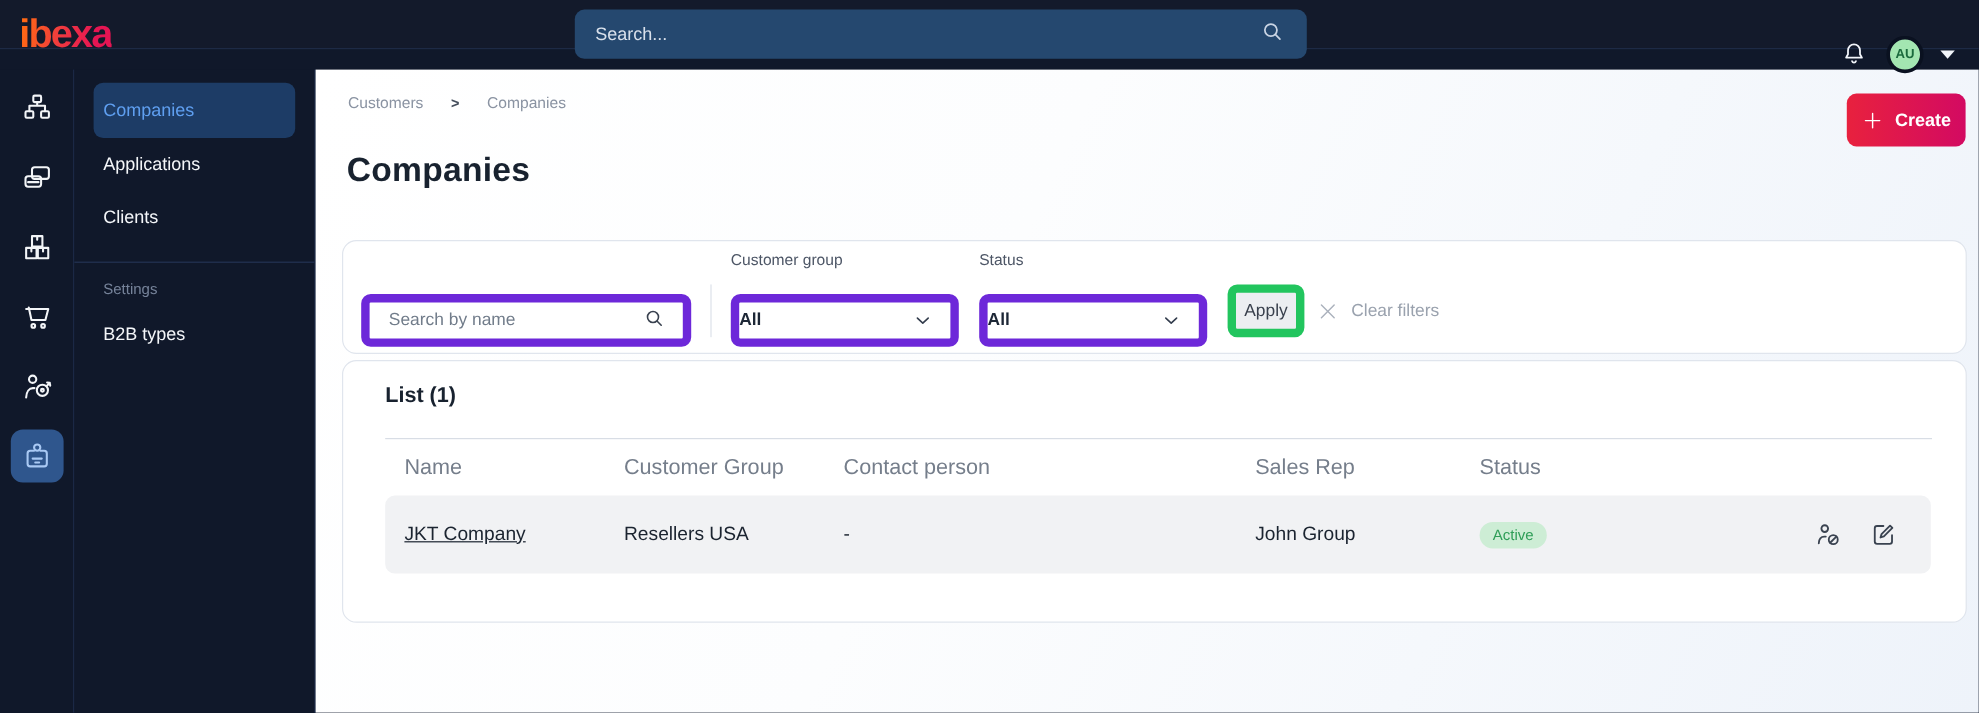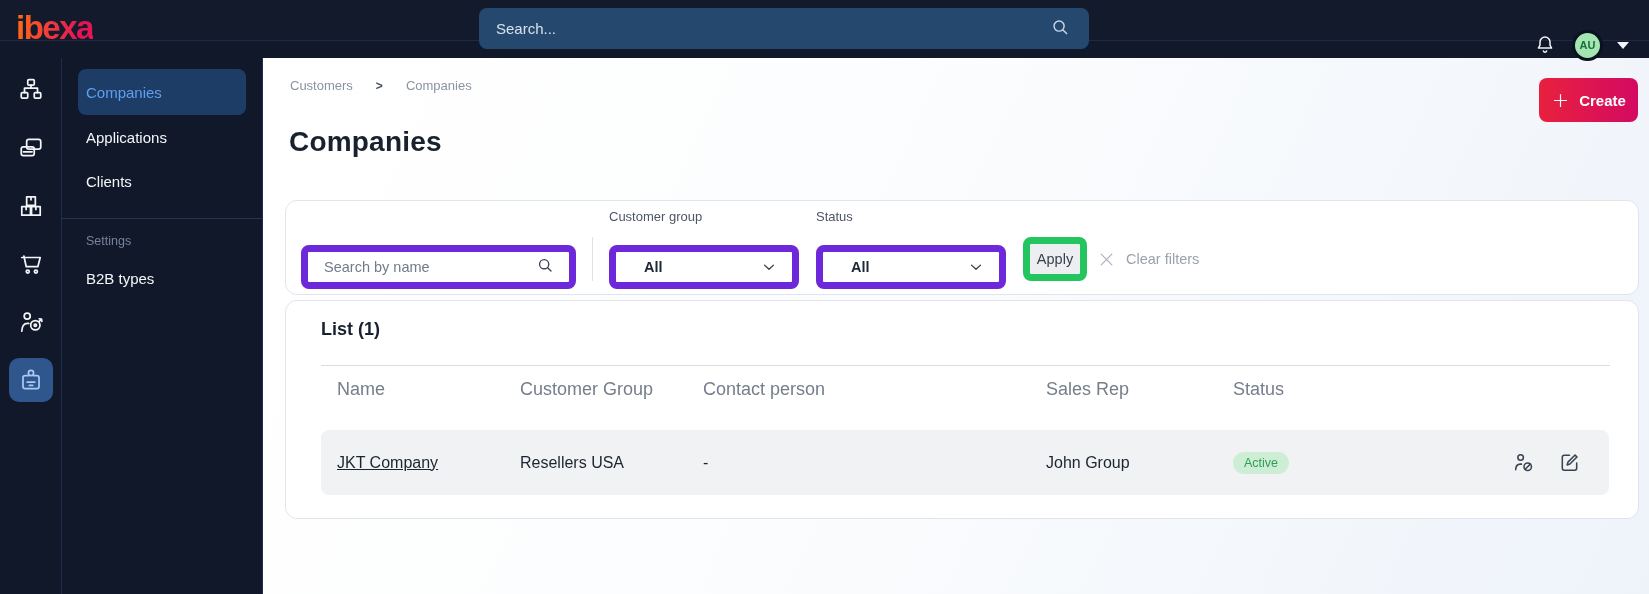--- a/index.html
+++ b/index.html
@@ -48,37 +48,37 @@
 
   .card { position:absolute; background:#fff; border:1px solid #e0e5ed; border-radius:12px; }
   .filter-card { left:22px; top:142px; width:1354px; height:95px; }
   .f-label { position:absolute; top:8px; font-size:13px; color:#4d5666; }
   .f-input { position:absolute; top:44px; height:44px; border:7px solid #6d28d9; border-radius:8px; background:#fff; display:flex; align-items:center; }
   .name-search { left:15px; width:275px; }
   .name-search input { flex:1; border:none; outline:none; font-size:14.5px; color:#2a3340; padding:0 6px 0 16px; font-family:inherit; background:transparent; }
   .name-search input::placeholder { color:#717c8a; }
   .name-search .mag { margin-right:14px; }
   .v-div { position:absolute; left:306px; top:36px; width:1px; height:44px; background:#dde2ea; }
-  .select { cursor:pointer; justify-content:space-between; padding:0 14px 0 28px; font-size:14.5px; font-weight:600; color:#1d2736; }
+  .select { cursor:pointer; justify-content:space-between; padding:0 14px 0 0; font-size:14.5px; font-weight:600; color:#1d2736; }
   .sel-cg { left:323px; width:190px; }
   .lab-cg { left:323px; }
   .sel-st { left:530px; width:190px; }
   .lab-st { left:530px; }
   .apply-btn { position:absolute; left:737px; top:36px; width:64px; height:44px; background:#eceef1; border:7px solid #22c55e; border-radius:8px;
                font-size:14.5px; color:#39404d; font-family:inherit; cursor:pointer; }
   .clear-btn { position:absolute; left:812px; top:36px; height:44px; display:flex; align-items:center; gap:11px; cursor:pointer; }
   .clear-btn span { font-size:14.5px; color:#9aa2ae; }
 
   .list-card { left:22px; top:242px; width:1354px; height:219px; padding:0 28px; }
   .list-heading-wrap { margin-left:7px; padding:18px 0 25px; border-bottom:1px solid #d8dde5; }
   .list-heading { font-size:18px; font-weight:800; color:#18222f; }
   .tgrid { display:grid; grid-template-columns:183px 183px 343px 187px 180px 1fr; align-items:center; padding:0 16px; margin-left:7px; width:calc(100% - 8px); }
   .thead { height:46px; }
   .thead .th { font-size:18px; color:#757e8b; }
-  .trow { height:65px; background:#f1f2f4; border-radius:8px; margin-top:18px; }
+  .trow { height:65px; background:#f1f2f4; border-radius:8px; margin-top:1px; }
   .td { font-size:16px; color:#1b2430; }
   .td.link { text-decoration:underline; cursor:pointer; font-weight:500; width:max-content; }
   .badge { display:inline-block; background:#cdedd5; color:#2e9e57; font-size:12.5px; padding:4px 11px; border-radius:11px; }
   .row-actions { justify-self:end; display:flex; gap:22px; padding-right:12px; }
   .row-actions .act { width:24px; height:24px; display:flex; align-items:center; justify-content:center; cursor:pointer; color:#3a4350; }
   .row-actions svg { stroke:currentColor; }
 </style>
 </head>
 <body>
 

